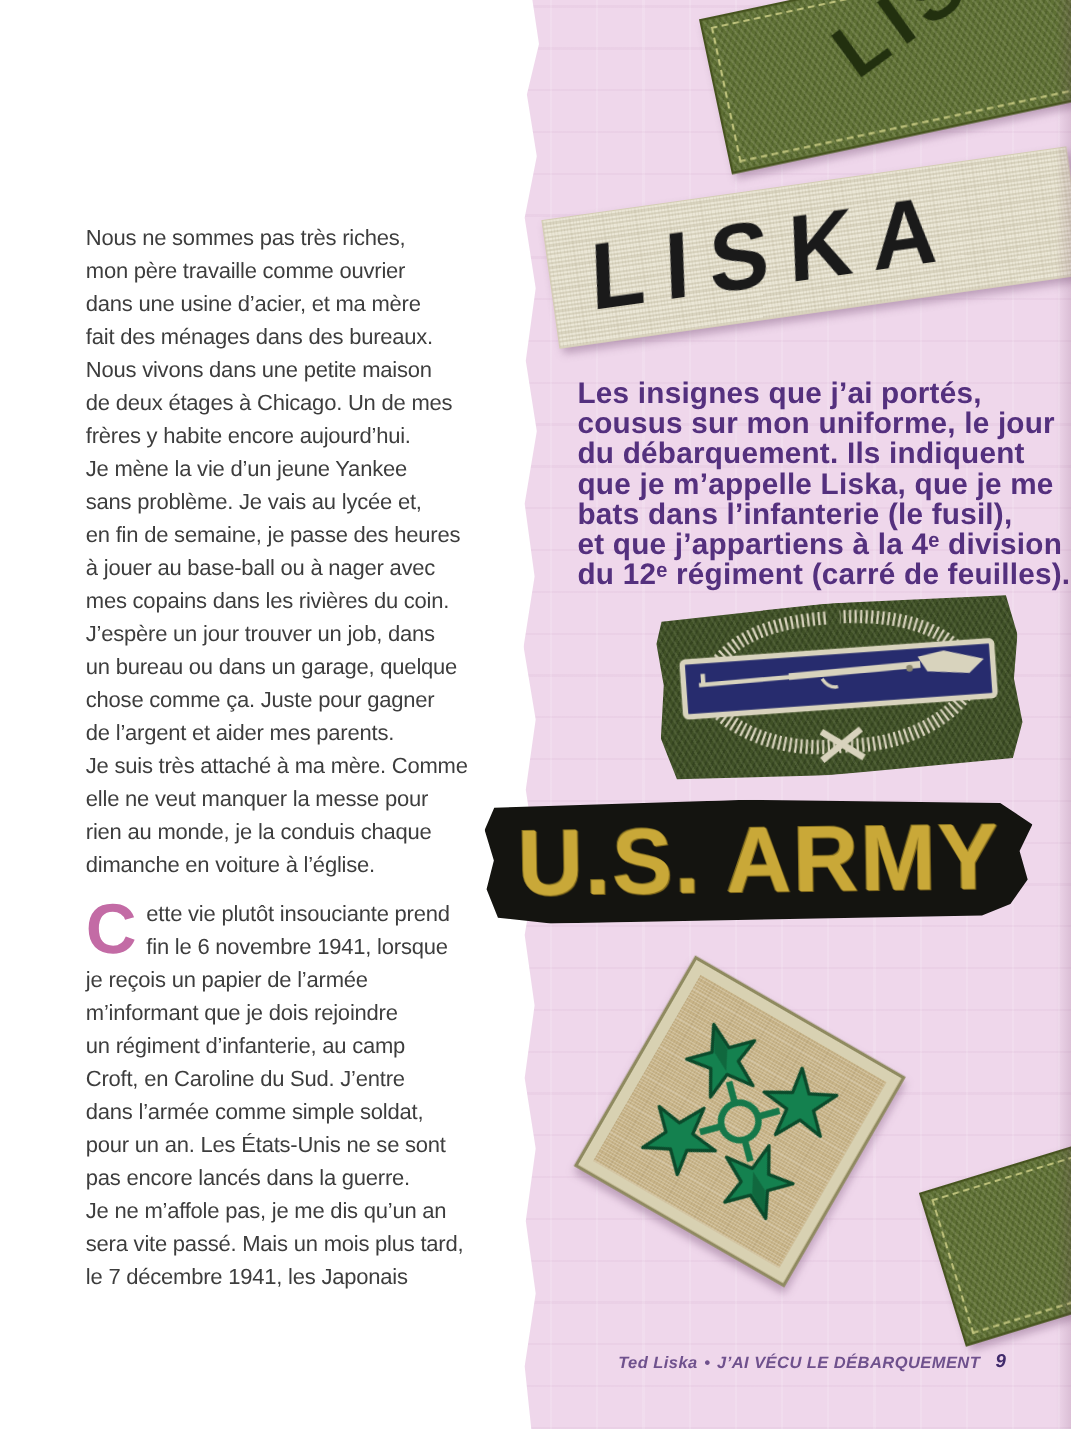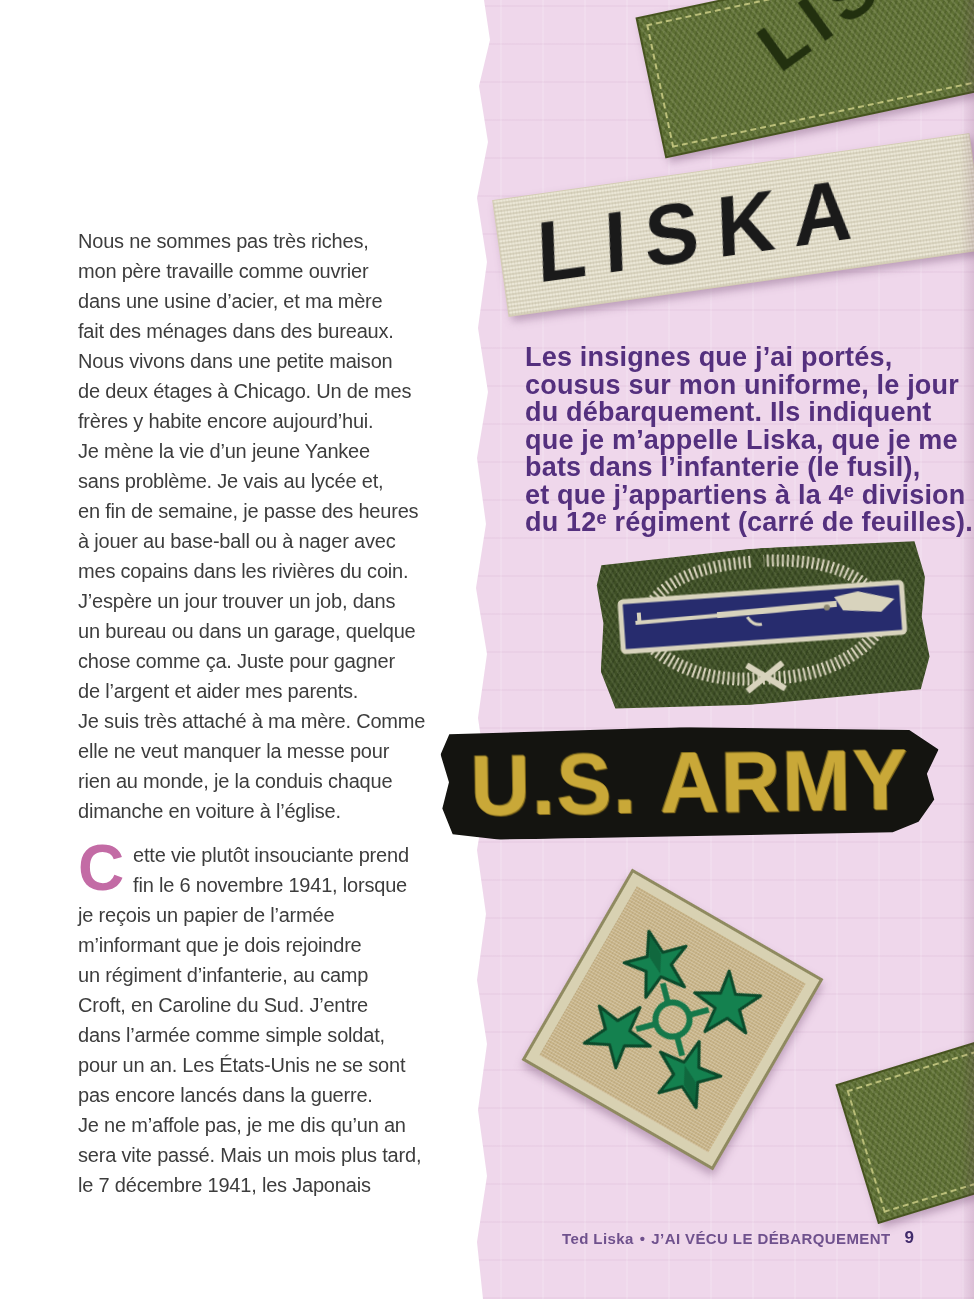--- a/index.html
+++ b/index.html
@@ -2,21 +2,21 @@
 <html><head>
 <meta charset="utf-8">
 <style>
   html,body{margin:0;padding:0;}
   body{
     width:974px;height:1299px;position:relative;overflow:hidden;
     background:#ffffff;
     font-family:"Liberation Sans","DejaVu Sans",sans-serif;
   }
   
-  .left-col{position:absolute;left:78px;top:202px;z-index:2;margin-top:24px;}
+  .left-col{position:absolute;left:78px;top:202px;z-index:2;}
   .body-text{
     margin:0;font-size:20px;line-height:30px;color:#3d3d3d;
     letter-spacing:-0.2px;
   }
   .body-text .ptext{white-space:pre;}
   .para2{margin-top:14px;}
   .dropcap{
     float:left;font-size:64px;line-height:52px;font-weight:800;
     color:#c36ba5;padding-right:9px;margin-top:2px;
   }
@@ -104,22 +104,22 @@
     background-image:
       repeating-linear-gradient(0deg, rgba(255,255,255,.25) 0 1px, transparent 1px 3px),
       repeating-linear-gradient(90deg, rgba(140,120,80,.2) 0 1px, transparent 1px 3px);
     border:10px solid #d8d1b2;box-shadow:0 0 0 3px #8f8a60;box-sizing:border-box;
   }
   
   .tape-bottom{left:852px;top:1050px;width:210px;height:142px;transform:rotate(-17deg);
     border:2px solid #46531f;}
   
   .footer{
-    position:absolute;left:562px;top:1228px;z-index:5;display:flex;align-items:center;gap:6px;
-    font-size:15px;font-weight:600;color:#6f518d;letter-spacing:.4px;
+    position:absolute;left:562px;top:1228px;z-index:5;display:flex;align-items:flex-end;gap:6px;
+    font-size:15px;font-weight:600;color:#6f518d;letter-spacing:.4px;font-style:italic;
   }
   .footer .pagenum{font-weight:800;font-size:17px;color:#402a6b;margin-left:8px;}
 </style>
 </head>
 <body>
 
 <div>
 
   <div class="pink-panel"></div>
 

